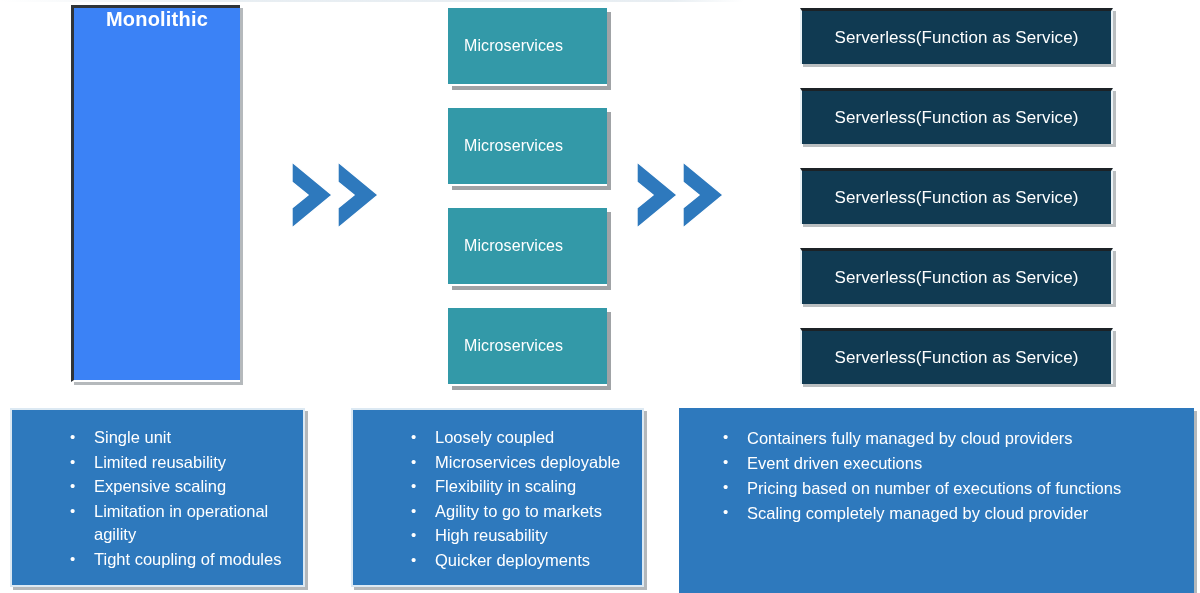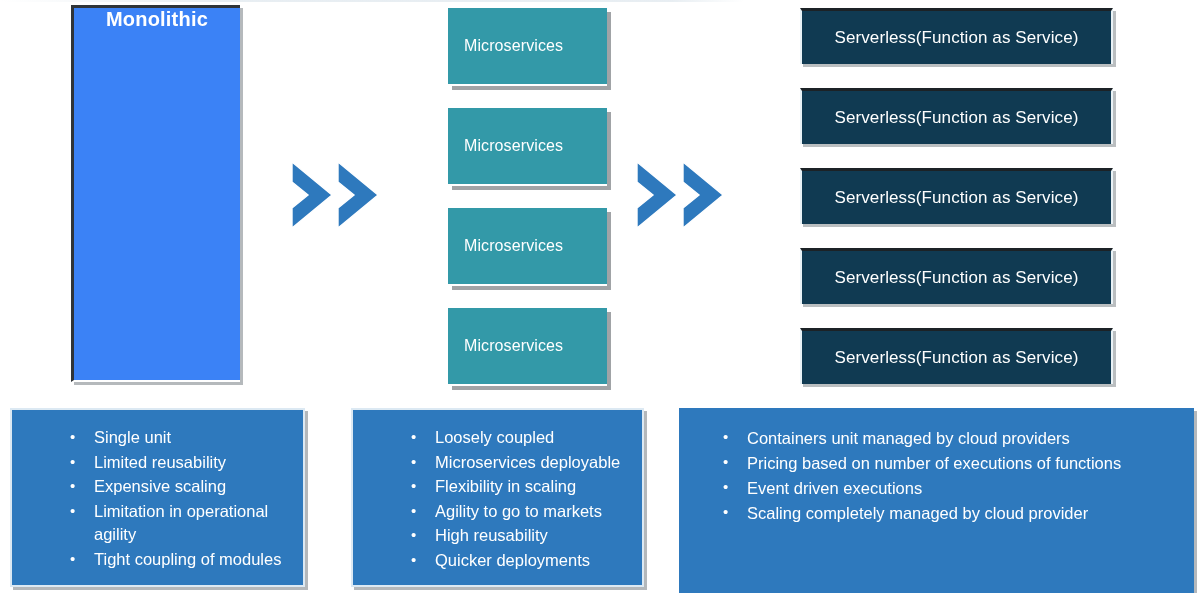--- a/index.html
+++ b/index.html
@@ -226,20 +226,20 @@
       <li>Microservices deployable</li>
       <li>Flexibility in scaling</li>
       <li>Agility to go to markets</li>
       <li>High reusability</li>
       <li>Quicker deployments</li>
     </ul>
   </div>
 
   <div class="abs panel" id="panel-server">
     <ul>
-      <li>Containers unit managed by cloud providers</li>
+      <li>Containers fully managed by cloud providers</li>
+      <li>Event driven executions</li>
       <li>Pricing based on number of executions of functions</li>
-      <li>Event driven executions</li>
       <li>Scaling completely managed by cloud provider</li>
     </ul>
   </div>
 
 </div>
 
 </body></html>

